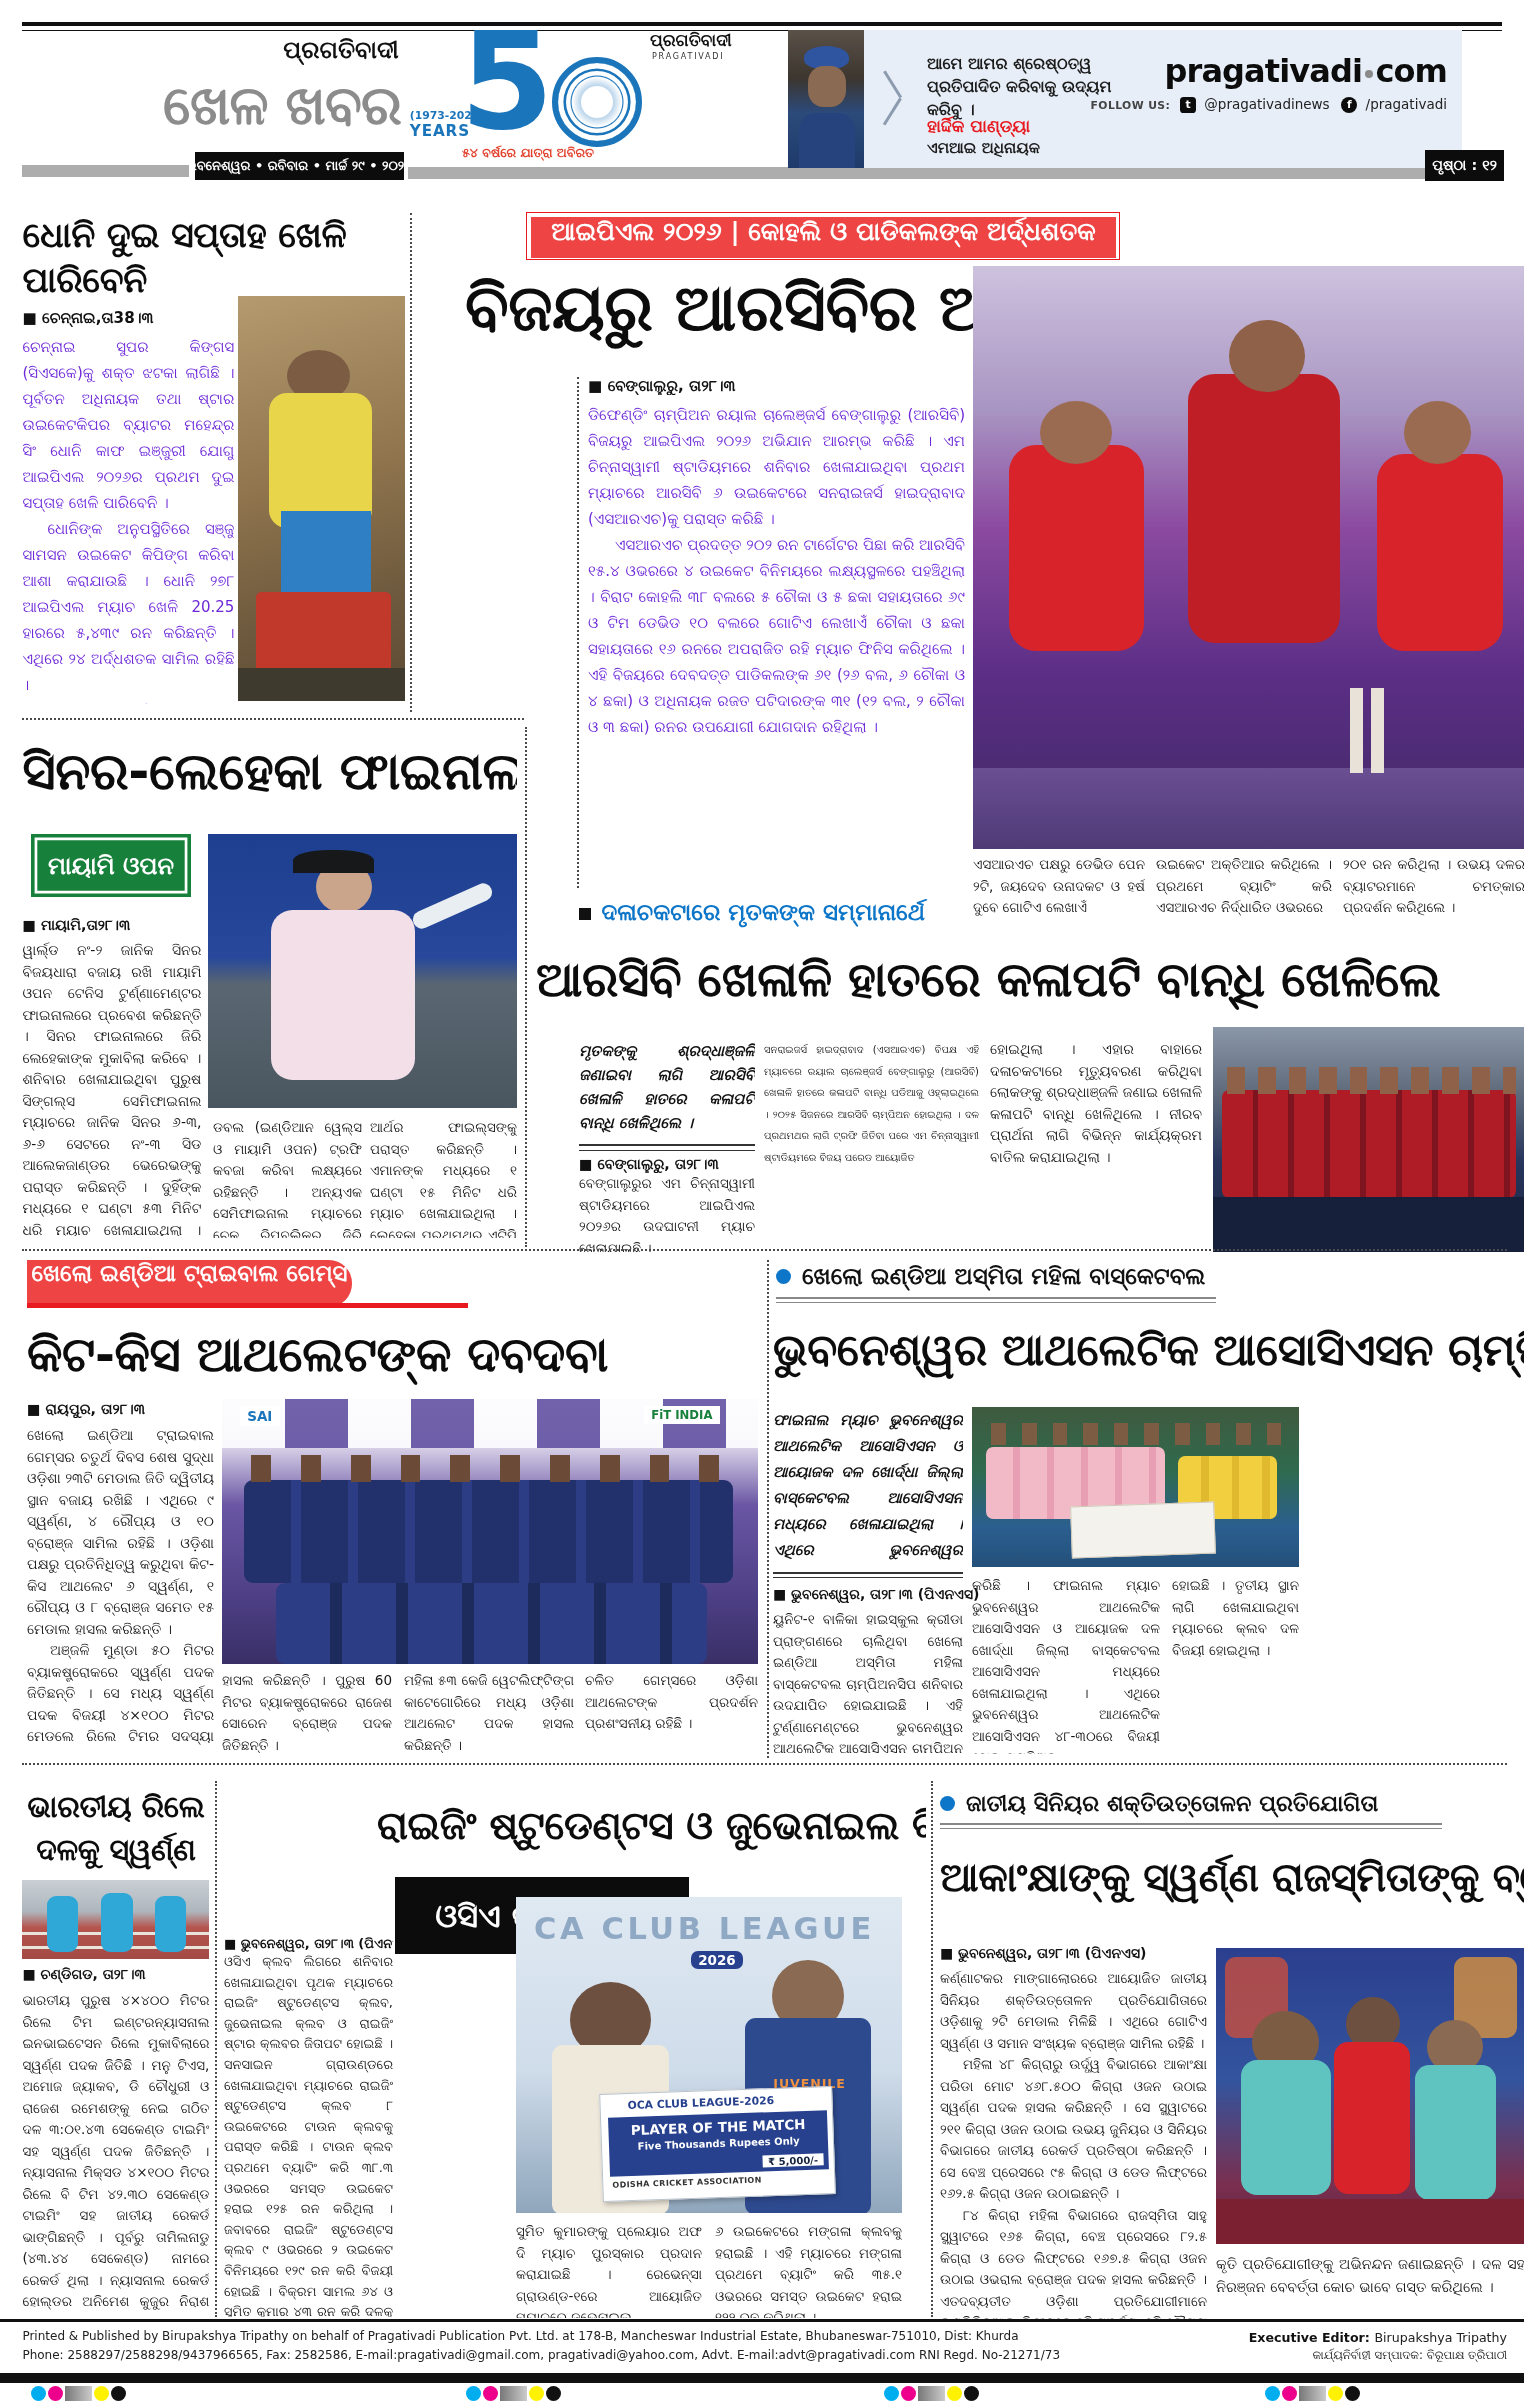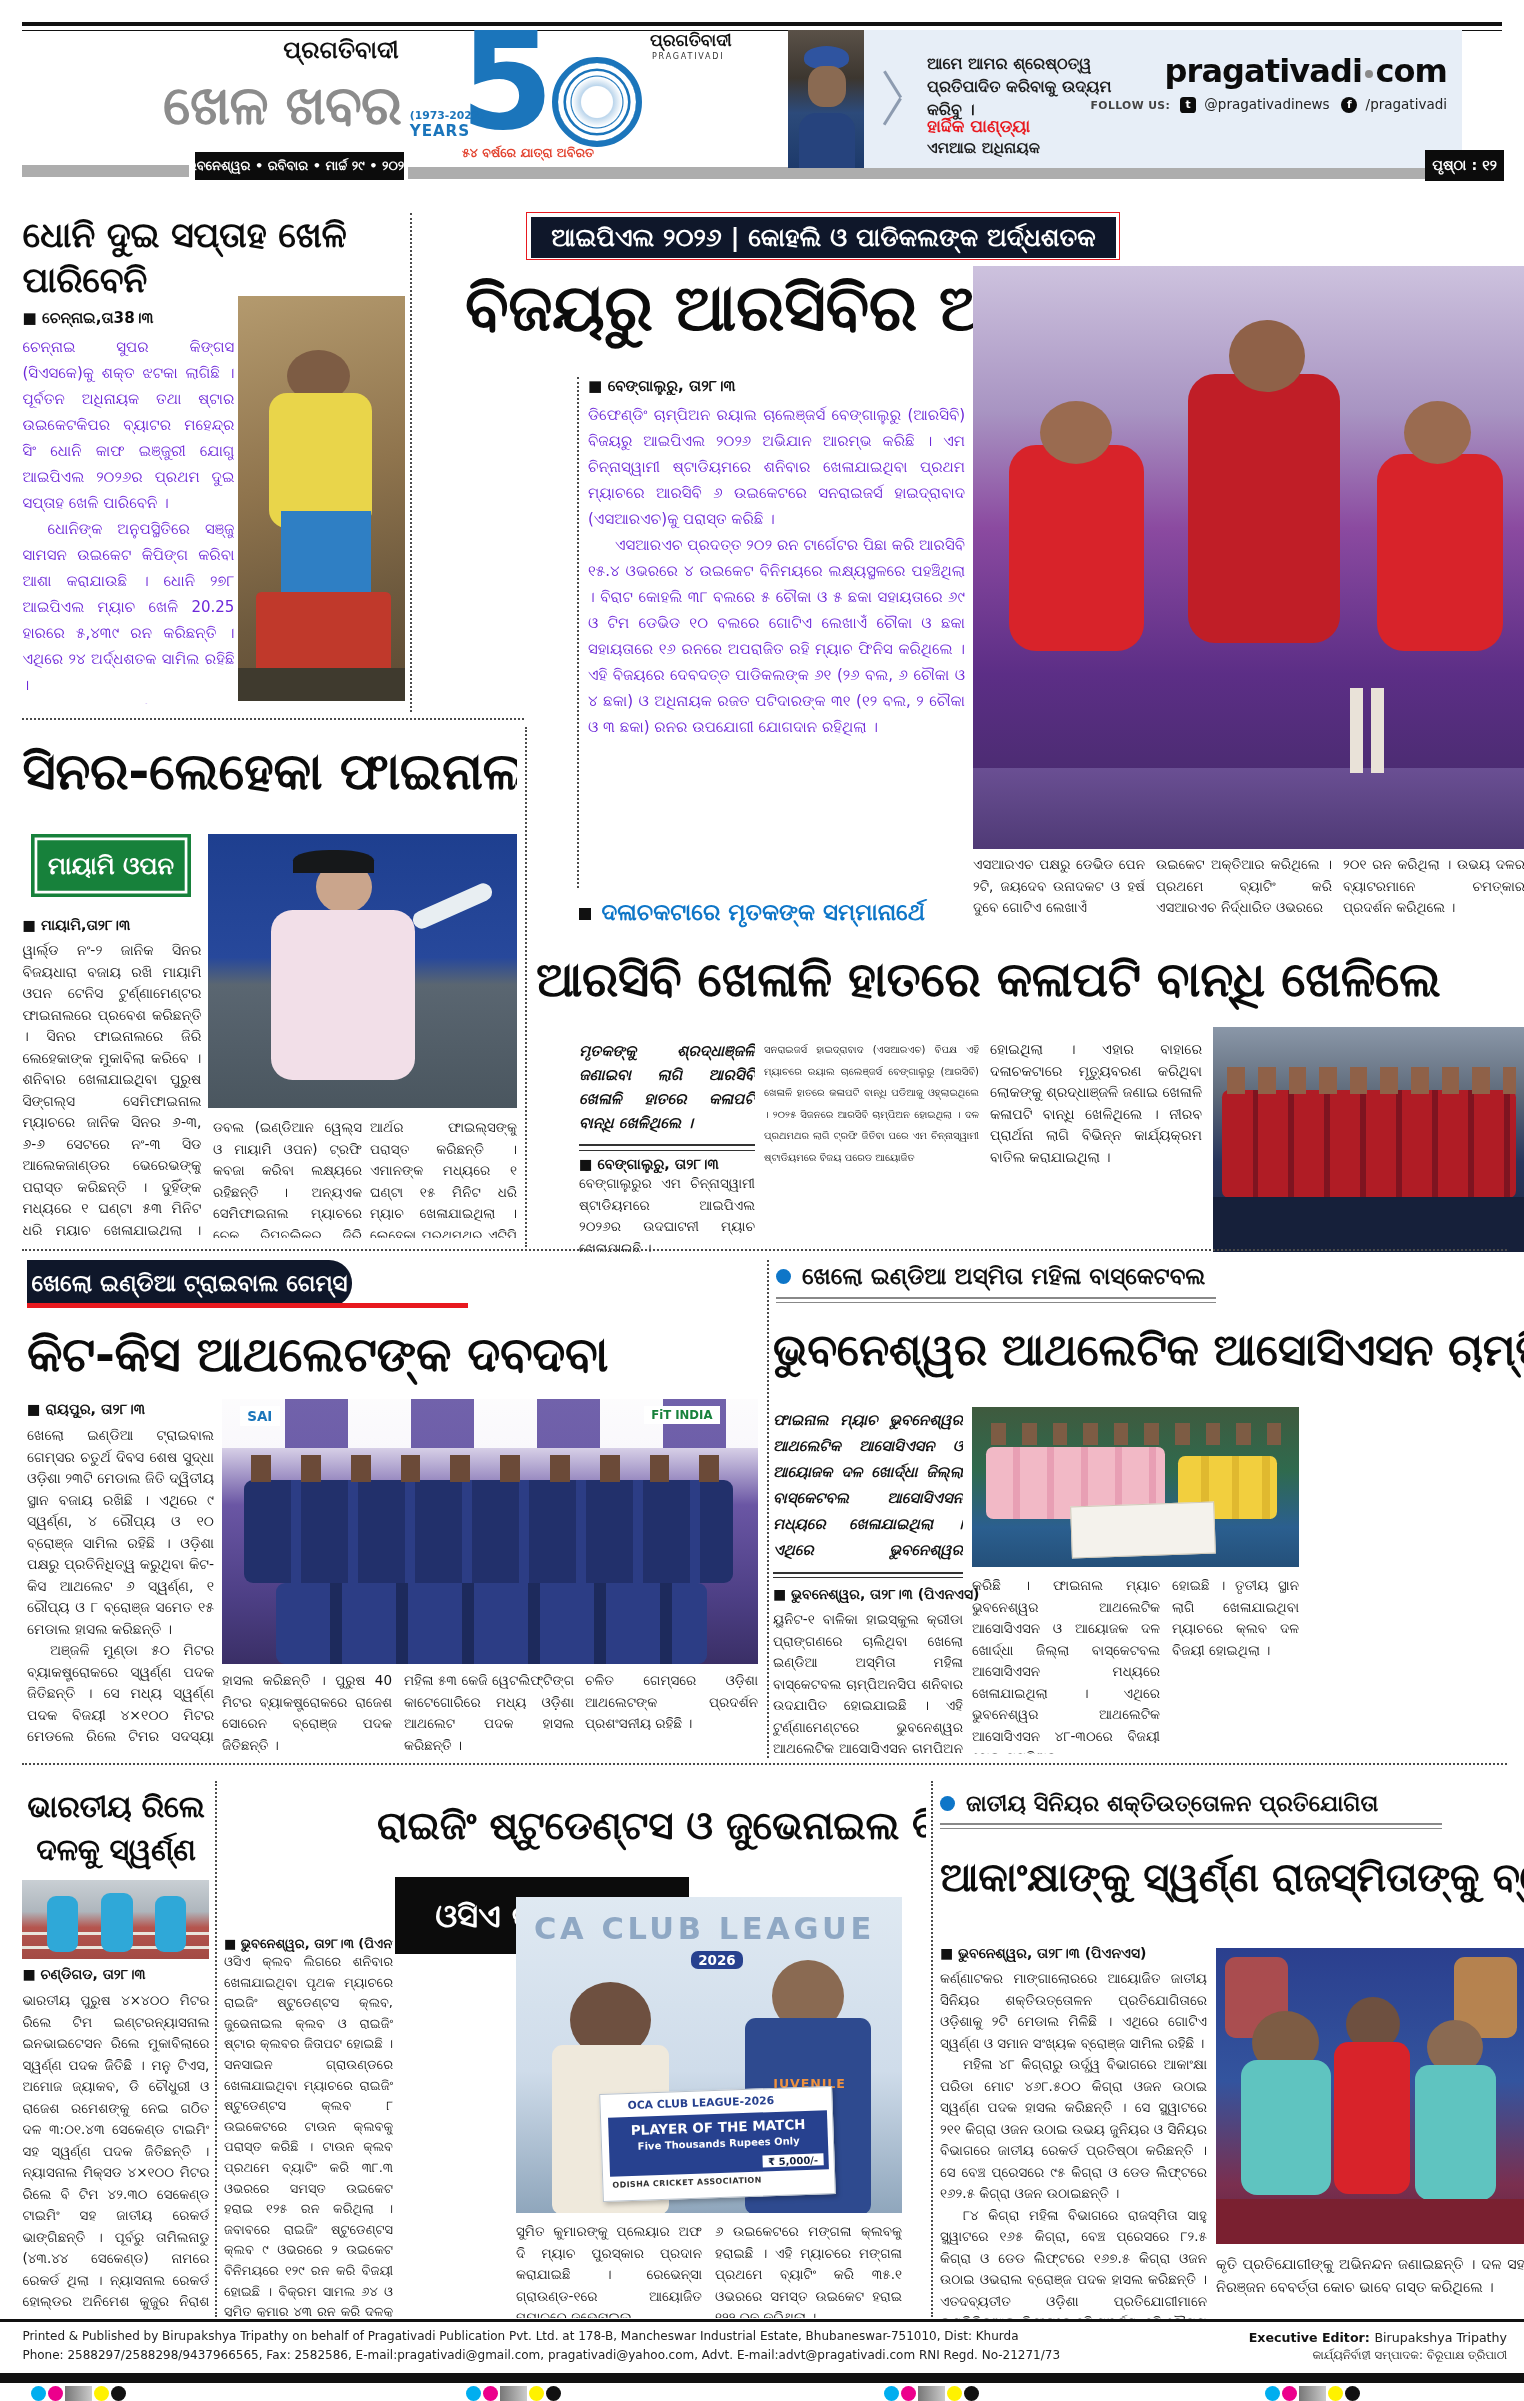--- a/index.html
+++ b/index.html
@@ -12,21 +12,21 @@
   .bds { font-size:13.5px; line-height:21.5px; text-align:justify; color:#161616; overflow:hidden; }
   .it { font-style:italic; font-weight:bold; font-size:15.2px; line-height:24px; color:#111; text-align:justify; overflow:hidden; }
   .vsep { width:0; border-left:2.7px dotted #4a4a4a; }
   .hsep { height:0; border-top:2.7px dotted #4a4a4a; }
   .kick { font-weight:900; color:#0e76c8; font-size:23px; white-space:nowrap; overflow:hidden; }
   .ksq { display:inline-block; width:11.7px; height:11.7px; background:#111; margin-right:10.8px; }
   .kdot { display:inline-block; width:15.2px; height:15.2px; border-radius:50%; background:#0e76c8; margin-right:10.8px; }
   .dbl { height:6.3px; border-top:2.7px solid #333; border-bottom:1.8px solid #333; }
   .ph { overflow:hidden; }
   .ph > div { position:absolute; }
-  .badge-red { background:#0f172a; color:#fff; font-weight:900; display:flex; align-items:center; justify-content:center; }
+  .badge-red { background:#ef4444; color:#fff; font-weight:900; display:flex; justify-content:center; }
   .badge-green { background:#17813b; color:#fff; font-weight:900; display:flex; align-items:center; justify-content:center; box-shadow:inset 0 0 0 3.6px #17813b, inset 0 0 0 6.3px #fff; }
   .badge-black { background:#0c0c0c; color:#fff; font-weight:900; display:flex; align-items:center; justify-content:center; }
   .cap { font-size:14.4px; line-height:23px; text-align:justify; color:#161616; overflow:hidden; }
   .cmyk { display:flex; align-items:center; gap:1.8px; }
   .cmyk i { display:block; width:15.2px; height:15.2px; border-radius:50%; }
   .cmyk b { display:block; width:27px; height:15.2px; background:linear-gradient(90deg,#777,#ccc); }
   .chev { width:2.7px; height:30.5px; background:#8d9bb0; }
 </style>
 </head>
 <body>
@@ -178,21 +178,21 @@
     <p class="bds" style="font-size:14px;text-indent:23px;">ଅଞ୍ଜଳି ମୁଣ୍ଡା ୫୦ ମିଟର ବ୍ୟାକଷ୍ଟ୍ରୋକରେ ସ୍ୱର୍ଣ୍ଣ ପଦକ ଜିତିଛନ୍ତି । ସେ ମଧ୍ୟ ସ୍ୱର୍ଣ୍ଣ ପଦକ ବିଜୟୀ ୪×୧୦୦ ମିଟର ମେଡଲେ ରିଲେ ଟିମର ସଦସ୍ୟା ରହିଛନ୍ତି । ଏହି ଟିମରେ ସ୍ଥାନିତ ଅନ୍ୟ ଆଥଲେଟ ହେଲେ ରୂପାଲୀ ହେମ୍ବ୍ରମ ଓ ଅଞ୍ଜଳି ମଲ୍ଲିକ । କୃଷ୍ଣ ପ୍ରିୟା ନାୟକ ୧୦୦ ମିଟର ଫ୍ରିଷ୍ଟାଇଲରେ ରୌପ୍ୟ ପଦକ</p>
   </div>
   <div class="abs ph" style="left:222px;top:1399px;width:536px;height:265px;background:linear-gradient(180deg,#efeaf4 0%,#d9d2e8 18%,#6a56a4 40%,#4d3f85 75%,#3a2f66 100%);">
     <div style="left:0;top:0;width:536px;height:49px;background:repeating-linear-gradient(90deg,#fff 0 63px,#5b4a9e 63px 126px);opacity:.85;"></div>
     <div style="left:18px;top:7.2px;padding:1.8px 7.2px;background:#fff;color:#1b75bb;font-weight:900;font-size:13.5px;">SAI</div>
     <div style="left:422px;top:7.2px;padding:1.8px 7.2px;background:#fff;color:#17813b;font-weight:900;font-size:11.7px;">FiT INDIA</div>
     <div style="left:22.4px;top:81px;width:489px;height:103px;background:repeating-linear-gradient(90deg,#22306b 0 47px,#2c3d85 47px 57px);border-radius:9px;"></div>
     <div style="left:22.4px;top:56px;width:489px;height:27px;background:repeating-linear-gradient(90deg,#6b4a38 7.2px 27px,transparent 27px 57px);"></div>
     <div style="left:54px;top:184px;width:431px;height:81px;background:repeating-linear-gradient(90deg,#2c3d85 0 54px,#1d2a5c 54px 66px);border-radius:9px;"></div>
   </div>
-  <div class="abs bds" style="left:222px;top:1670px;width:170px;height:83px;">ହାସଲ କରିଛନ୍ତି । ପୁରୁଷ 40 ମିଟର ବ୍ୟାକଷ୍ଟ୍ରୋକରେ ରାଜେଶ ସୋରେନ ବ୍ରୋଞ୍ଜ ପଦକ ଜିତିଛନ୍ତି ।</div>
+  <div class="abs bds" style="left:222px;top:1670px;width:170px;height:83px;">ହାସଲ କରିଛନ୍ତି । ପୁରୁଷ 60 ମିଟର ବ୍ୟାକଷ୍ଟ୍ରୋକରେ ରାଜେଶ ସୋରେନ ବ୍ରୋଞ୍ଜ ପଦକ ଜିତିଛନ୍ତି ।</div>
   <div class="abs bds" style="left:404px;top:1670px;width:170px;height:83px;">ମହିଳା ୫୩ କେଜି ୱେଟଲିଫ୍ଟିଙ୍ଗ କାଟେଗୋରିରେ ମଧ୍ୟ ଓଡ଼ିଶା ଆଥଲେଟ ପଦକ ହାସଲ କରିଛନ୍ତି ।</div>
   <div class="abs bds" style="left:585px;top:1670px;width:173px;height:83px;">ଚଳିତ ଗେମ୍ସରେ ଓଡ଼ିଶା ଆଥଲେଟଙ୍କ ପ୍ରଦର୍ଶନ ପ୍ରଶଂସନୀୟ ରହିଛି ।</div>
   <div class="abs vsep" style="left:767px;top:1260px;height:498px;"></div>
 
   <div class="abs" style="left:776px;top:1263px;width:502px;height:32px;overflow:hidden;">
     <span class="kdot"></span><span class="kick" style="color:#111;">ଖେଲୋ ଇଣ୍ଡିଆ ଅସ୍ମିତା ମହିଳା ବାସ୍କେଟବଲ</span>
   </div>
   <div class="abs" style="left:776px;top:1297px;width:440px;height:6.3px;border-top:2.7px solid #888;border-bottom:1.8px solid #888;"></div>
   <div class="abs hl" style="left:773px;top:1310px;width:752px;height:83px;font-size:44px;line-height:79px;white-space:nowrap;">ଭୁବନେଶ୍ୱର ଆଥଲେଟିକ ଆସୋସିଏସନ ଚାମ୍ପିଅନ</div>
   <div class="abs it" style="left:773px;top:1407px;width:190px;height:160px;font-size:15px;line-height:26px;">ଫାଇନାଲ ମ୍ୟାଚ ଭୁବନେଶ୍ୱର ଆଥଲେଟିକ ଆସୋସିଏସନ ଓ ଆୟୋଜକ ଦଳ ଖୋର୍ଦ୍ଧା ଜିଲ୍ଲା ବାସ୍କେଟବଲ ଆସୋସିଏସନ ମଧ୍ୟରେ ଖେଳାଯାଇଥିଲା । ଏଥିରେ ଭୁବନେଶ୍ୱର ଆଥଲେଟିକ ଆସୋସିଏସନ ୪୮-୩୦ରେ ବିଜୟୀ ହୋଇ ଚାମ୍ପିଅନ ହୋଇଛି ।</div>

